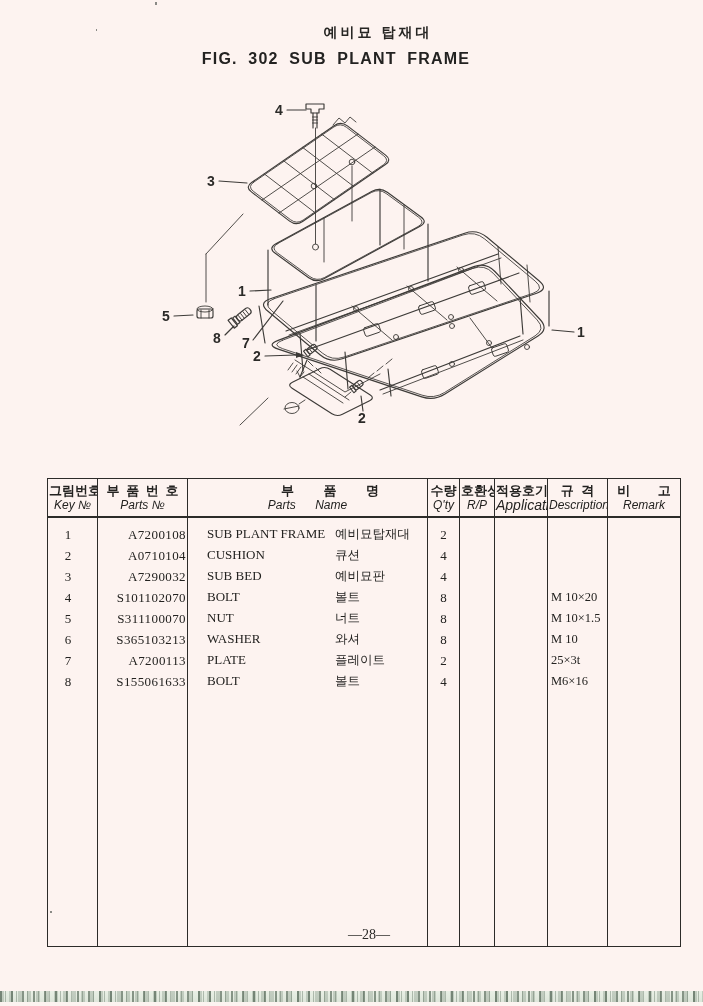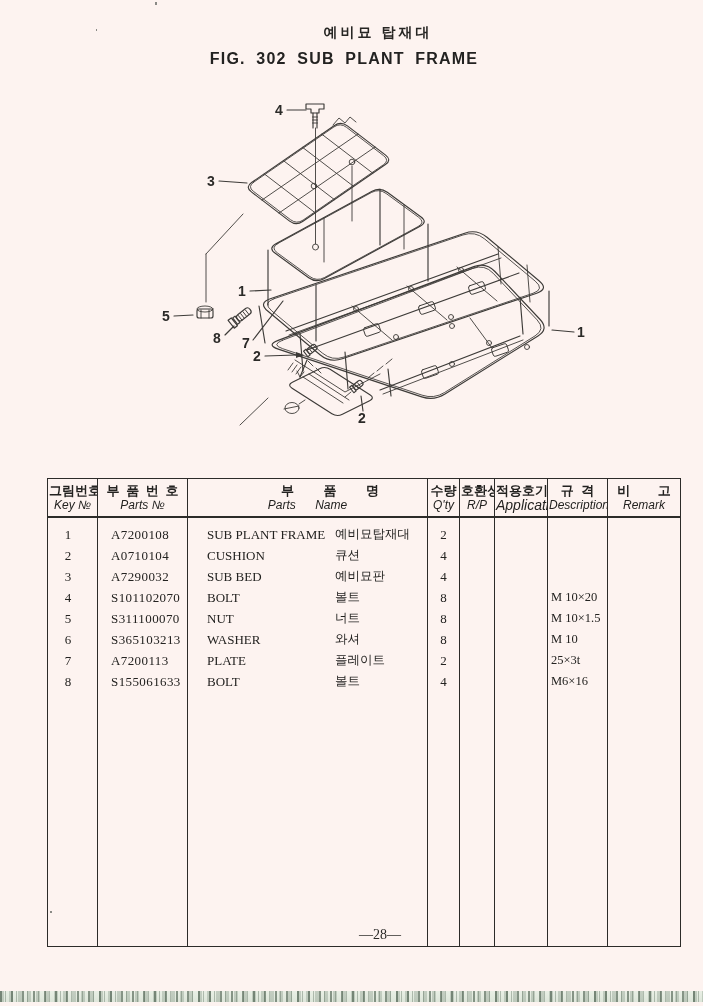--- a/index.html
+++ b/index.html
@@ -2,21 +2,21 @@
 <html><head>
 <meta charset="utf-8">
 <style>
   html,body{margin:0;padding:0;}
   body{width:703px;height:1006px;overflow:hidden;position:relative;
        background:#fdf3f0;font-family:"Liberation Sans",sans-serif;color:#2e2d2b;}
   .abs{position:absolute;}
   
   .title-kr{left:53px;top:24px;width:650px;text-align:center;
             font-size:14px;font-weight:600;letter-spacing:3px;color:#262523;}
-  .title-fig{left:16px;top:50px;width:656px;text-align:center;
+  .title-fig{left:8px;top:50px;width:656px;text-align:center;
              font-size:16px;font-weight:700;letter-spacing:1.2px;word-spacing:5px;color:#232221;}
   
   svg.diagram{left:0;top:0;}
   svg .ln{stroke:#3d3b38;stroke-width:1.15;fill:none;stroke-linecap:round;stroke-linejoin:round;}
   svg .thin{stroke-width:0.9;}
   svg text{font-family:"Liberation Sans",sans-serif;font-size:14px;font-weight:600;fill:#2b2a28;}
   
   .parts-table{left:47px;top:478px;}
   table{border-collapse:collapse;table-layout:fixed;width:633px;
         font-family:"Liberation Serif",serif;color:#232220;}
@@ -28,29 +28,29 @@
   .h-kr{display:block;font-size:13px;line-height:15px;}
   .h-en{display:block;font-size:12px;line-height:15px;font-weight:500;font-style:italic;}
   th.c2 .h-kr{word-spacing:3px;}
   th.c3 .h-kr{word-spacing:26px;margin-left:45px;}
   th.c3 .h-en{word-spacing:16px;}
   th.c7 .h-kr{word-spacing:4px;}
   th.c8 .h-kr{word-spacing:24px;}
   tbody td{height:19px;font-size:13px;vertical-align:middle;}
   tbody tr.first td{padding-top:7px;}
   td.key{text-align:center;padding-right:10px;}
-  td.pno{padding-left:13px;letter-spacing:0.4px;}
-  td.name .nm{display:flex;align-items:center;}
+  td.pno{padding-left:13px;letter-spacing:0.4px;text-align:right;}
+  td.name .nm{display:flex;}
   td.name .en{width:128px;padding-left:18px;flex:none;}
   td.name .kr{flex:none;font-size:12.5px;}
   td.qty{text-align:center;}
   td.desc{padding-left:3px;font-size:12.5px;font-family:Liberation Serif, serif;}
   tr.filler td{height:252px;}
   
-  .pageno{left:348px;top:927px;width:64px;text-align:center;
+  .pageno{left:348px;top:927px;width:64px;text-align:left;
           font-family:"Liberation Serif",serif;font-size:14px;color:#2a2927;}
   
   .scan-strip{left:0;top:991px;width:703px;height:11px;
     background:
       repeating-linear-gradient(90deg, rgba(55,75,58,.55) 0 2px, rgba(0,0,0,0) 2px 5px,
         rgba(70,90,72,.35) 5px 6px, rgba(0,0,0,0) 6px 11px),
       repeating-linear-gradient(90deg, rgba(110,130,112,.3) 0 4px, rgba(0,0,0,0) 4px 9px),
       linear-gradient(#e9efe5,#dde6da);}
   .speck{background:#8a8a86;}
 </style>

